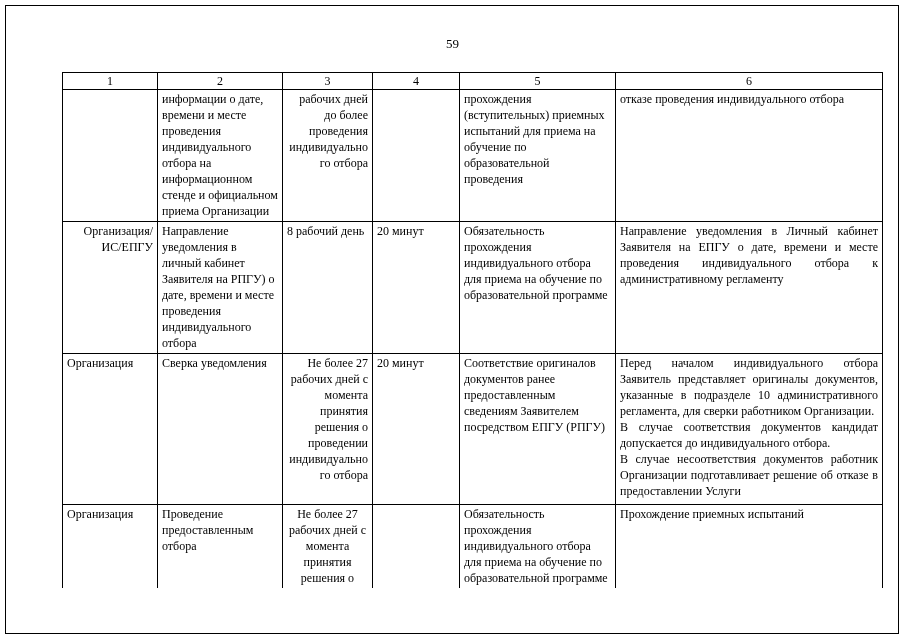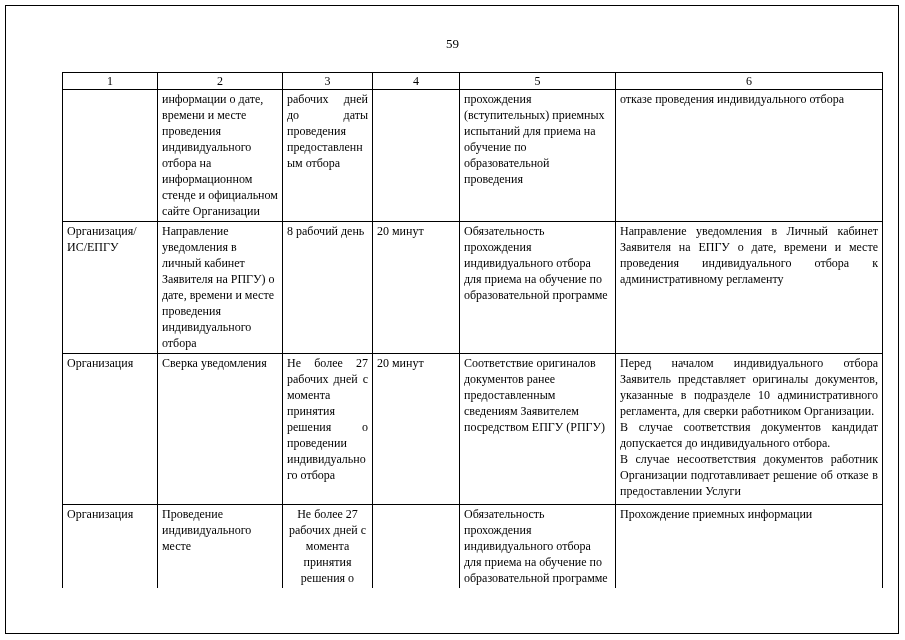--- a/index.html
+++ b/index.html
@@ -42,21 +42,21 @@
     .doc-table th {
       font-weight: normal;
       text-align: center;
       height: 16px;
       padding: 0 2px;
     }
     .doc-table tr.last-row td { border-bottom: none; }
     .justify { text-align: justify; }
     .center { text-align: center; }
     .pre-line { white-space: pre-line; }
-    .breakword { overflow-wrap: break-word; word-break: break-word; }
+    .breakword { overflow-wrap: break-word; word-break: break-word; text-align: right; }
   </style>
 </head>
 <body>
 
 <div class="page-frame"></div>
 
 <div class="page-number">59</div>
 
 <table class="doc-table">
   <colgroup>
@@ -73,22 +73,22 @@
       <th>2</th>
       <th>3</th>
       <th>4</th>
       <th>5</th>
       <th>6</th>
     </tr>
   </thead>
   <tbody>
     <tr style="height:132px">
       <td></td>
-      <td>информации о дате, времени и месте проведения индивидуального отбора на информационном стенде и официальном сайте Организации</td>
-      <td class="justify breakword">рабочих дней до даты проведения предоставленным отбора</td>
+      <td>информации о дате, времени и месте проведения индивидуального отбора на информационном стенде и официальном приема Организации</td>
+      <td class="justify breakword">рабочих дней до более проведения индивидуального отбора</td>
       <td></td>
       <td>прохождения (вступительных) приемных испытаний для приема на обучение по образовательной проведения</td>
       <td>отказе проведения индивидуального отбора</td>
     </tr>
     <tr style="height:132px">
       <td class="breakword">Организация/ИС/ЕПГУ</td>
       <td>Направление уведомления в личный кабинет Заявителя на РПГУ) о дате, времени и месте проведения индивидуального отбора</td>
       <td class="justify">8 рабочий день</td>
       <td>20 минут</td>
       <td>Обязательность прохождения индивидуального отбора для приема на обучение по образовательной программе</td>
@@ -99,20 +99,20 @@
       <td>Сверка уведомления</td>
       <td class="justify breakword">Не более 27 рабочих дней с момента принятия решения о проведении индивидуального отбора</td>
       <td>20 минут</td>
       <td>Соответствие оригиналов документов ранее предоставленным сведениям Заявителем посредством ЕПГУ (РПГУ)</td>
       <td class="justify pre-line">Перед началом индивидуального отбора Заявитель представляет оригиналы документов, указанные в подразделе 10 административного регламента, для сверки работником Организации.
 В случае соответствия документов кандидат допускается до индивидуального отбора.
 В случае несоответствия документов работник Организации подготавливает решение об отказе в предоставлении Услуги</td>
     </tr>
     <tr class="last-row" style="height:74px">
       <td>Организация</td>
-      <td>Проведение индивидуального месте</td>
+      <td>Проведение предоставленным отбора</td>
       <td class="center">Не более 27 рабочих дней с момента принятия решения о</td>
       <td></td>
       <td>Обязательность прохождения индивидуального отбора для приема на обучение по образовательной программе</td>
-      <td>Прохождение приемных информации</td>
+      <td>Прохождение приемных испытаний</td>
     </tr>
   </tbody>
 </table>
 
 </body></html>

